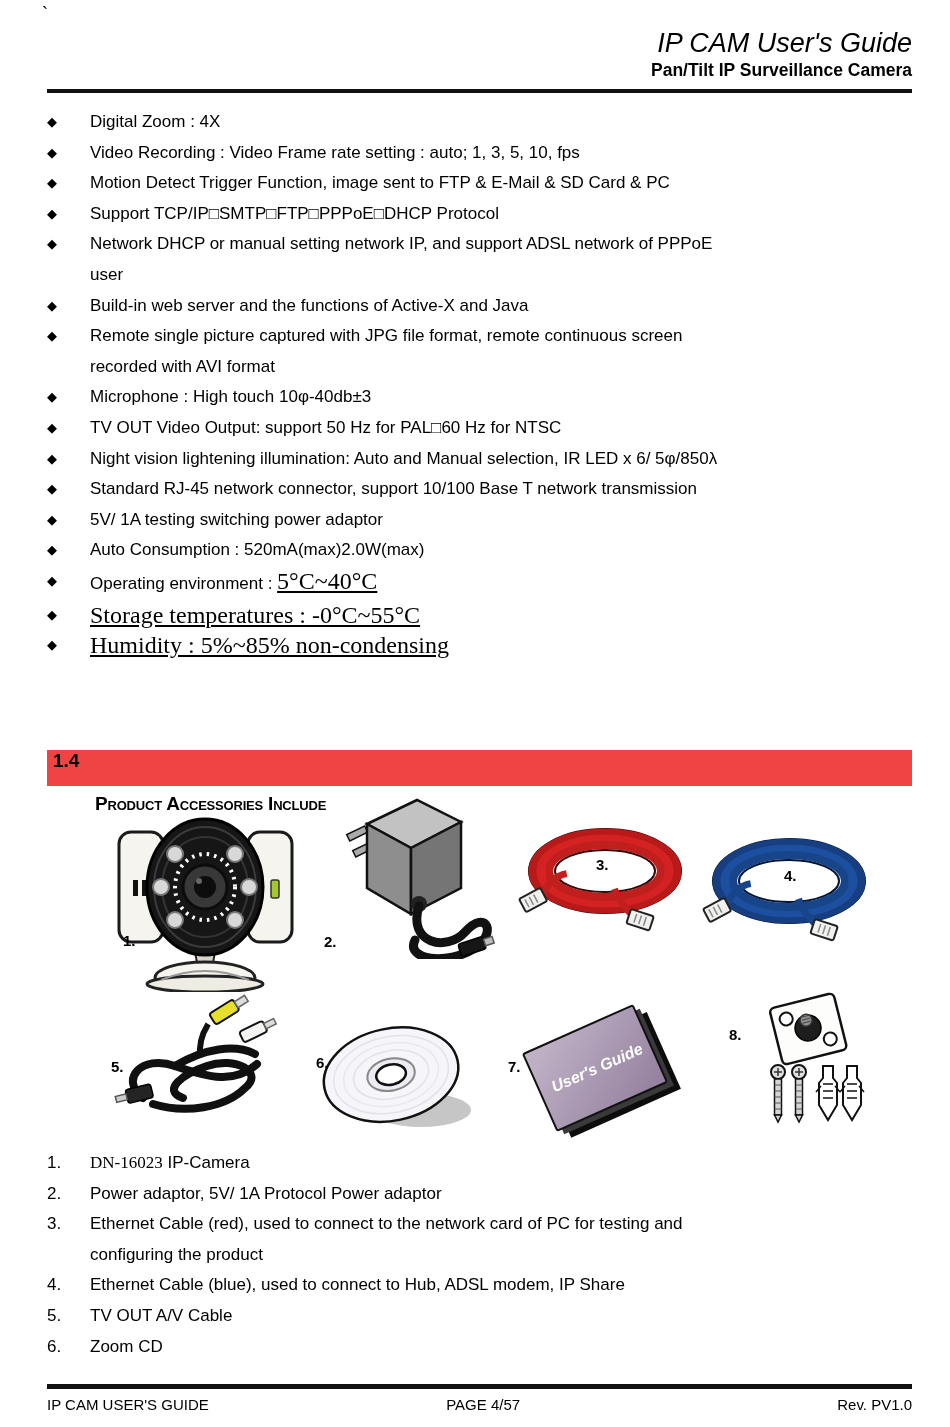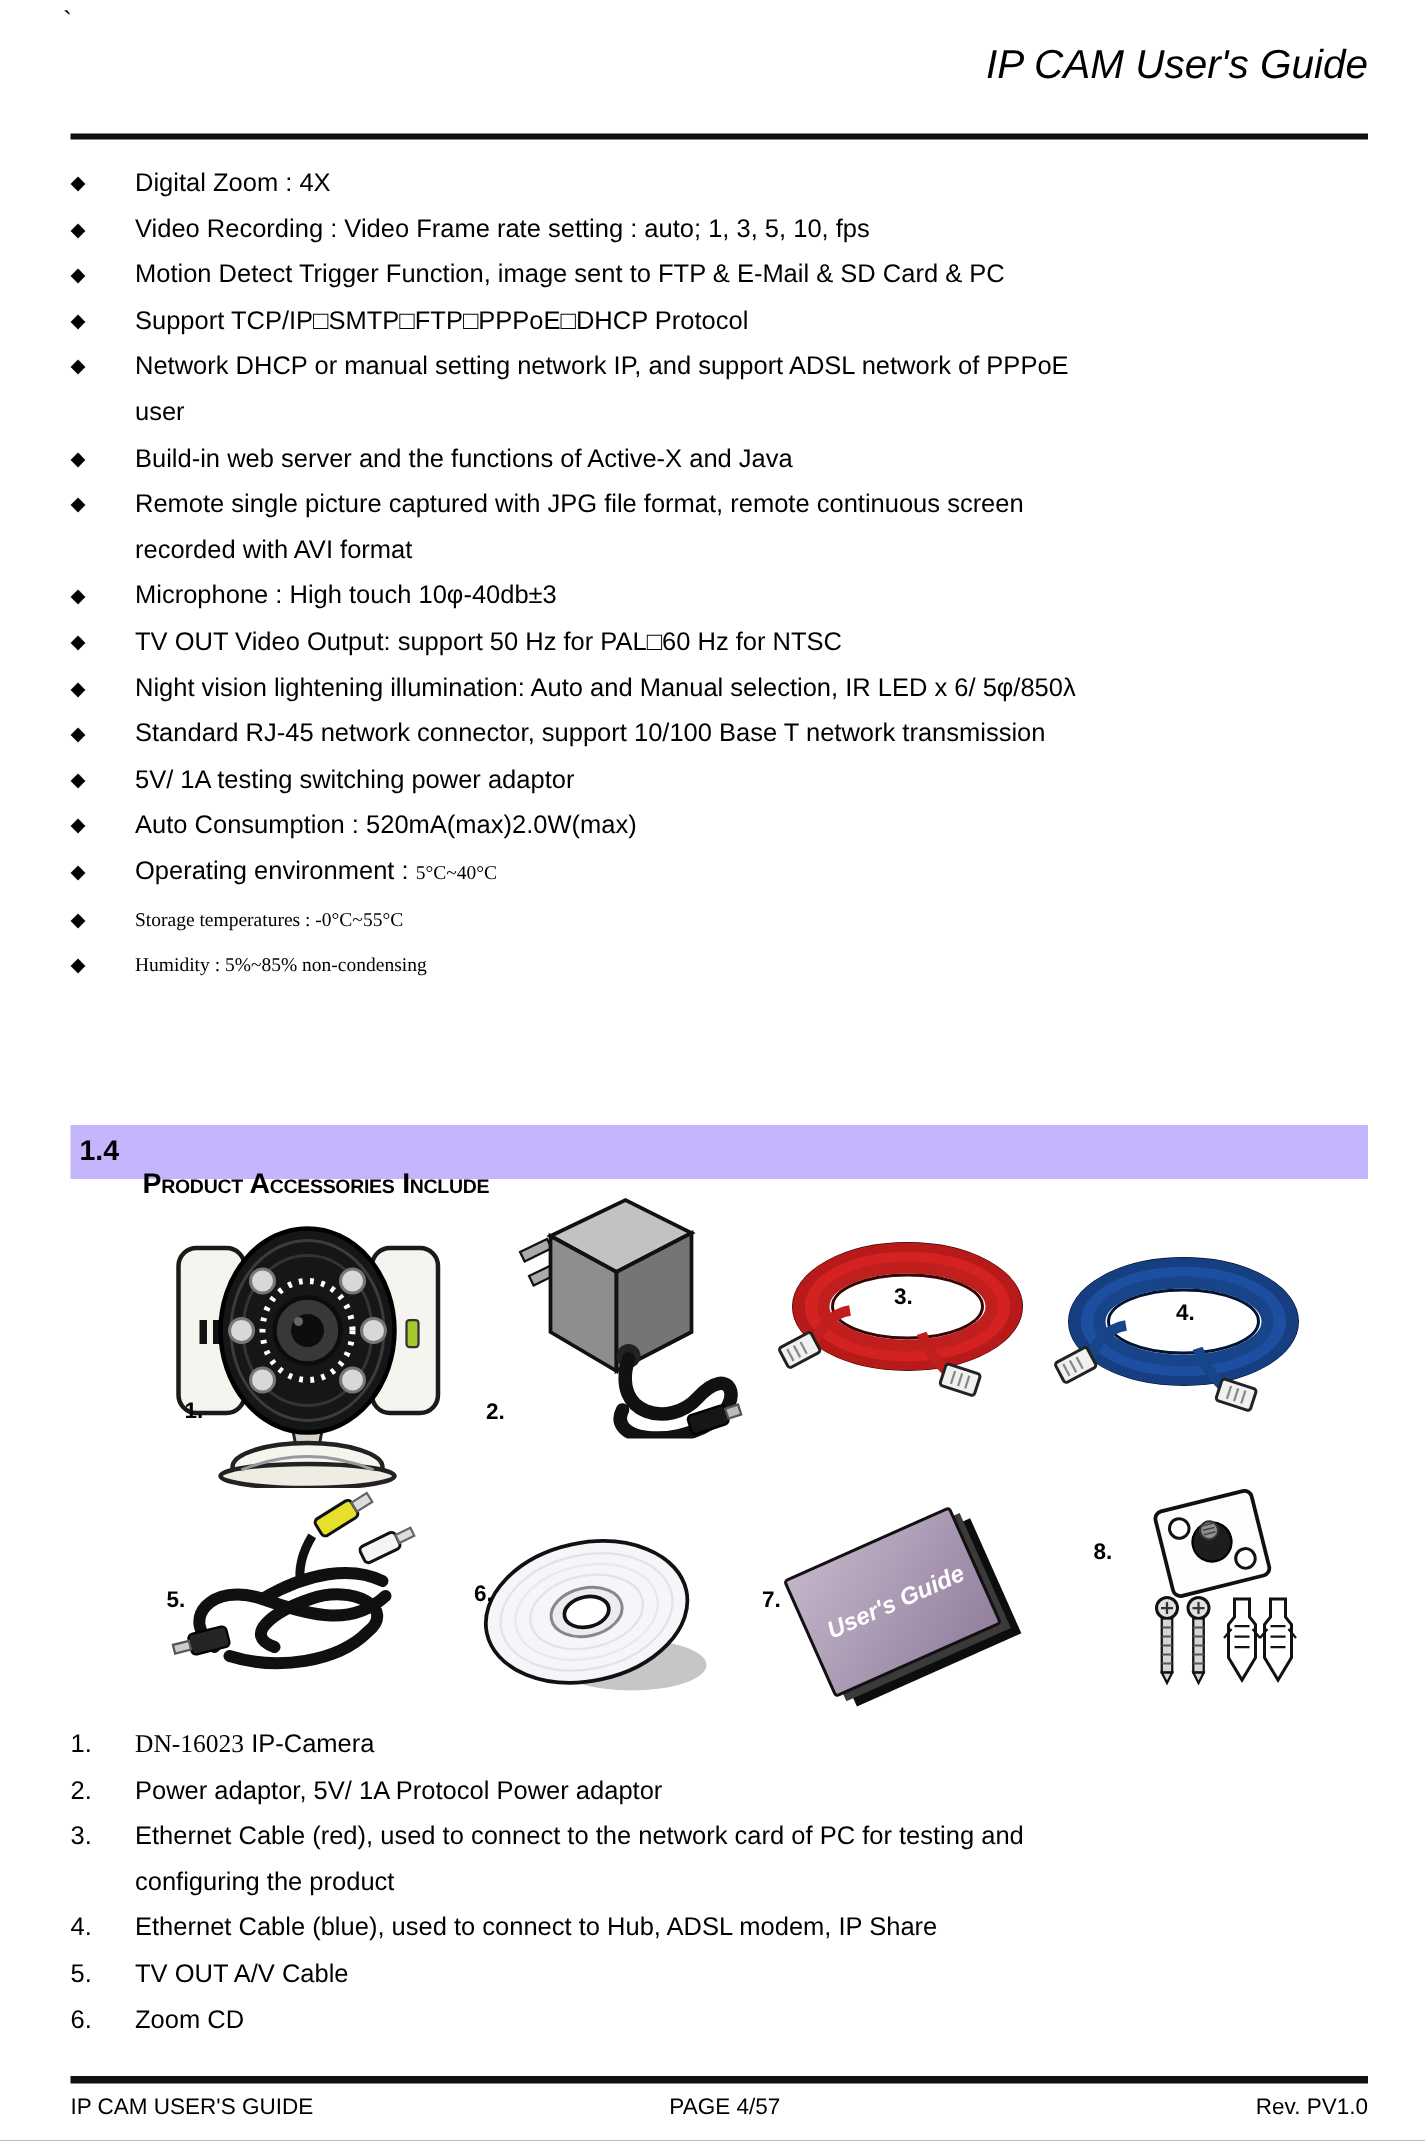--- a/index.html
+++ b/index.html
@@ -9,24 +9,24 @@
   .stray-mark{position:absolute;left:42px;top:4px;font-size:18px;}
   .doc-title{position:absolute;right:38px;top:28px;font-size:27px;font-style:italic;
              letter-spacing:0px;white-space:nowrap;}
   .doc-subtitle{position:absolute;right:38px;top:60px;font-size:17.5px;font-weight:bold;white-space:nowrap;}
   .rule-top{position:absolute;left:47px;top:89px;width:865px;height:4px;background:#111;}
   
   .features{position:absolute;left:47px;top:107px;width:823px;}
   .feat-li{display:flex;font-size:17px;line-height:30.6px;}
   .bullet{width:43px;flex:none;font-size:13px;}
   .btext{flex:1;white-space:pre-wrap;}
-  .serif{font-family:"Liberation Serif",serif;font-size:13px;}
+  .serif{font-family:"Liberation Serif",serif;font-size:24px;text-decoration:underline;}
   
   .section-bar{position:absolute;left:47px;top:750px;width:865px;height:36px;
-               background:#c4b5fd;display:flex;align-items:center;}
+               background:#ef4444;display:flex;}
   .section-num{font-size:19px;font-weight:bold;margin-left:6px;width:42px;}
   .section-title{font-size:19px;font-weight:bold;font-variant:small-caps;letter-spacing:-0.2px;margin-top:43px;}
   
   .figure{position:absolute;left:47px;top:788px;width:865px;height:352px;}
   .fig-item{position:absolute;}
   .fig-label{position:absolute;font-size:15px;font-weight:bold;}
   
   .acc-list{position:absolute;left:47px;top:1148px;width:823px;}
   .acc-li{display:flex;font-size:17px;line-height:30.6px;}
   .num{width:43px;flex:none;}
@@ -38,20 +38,21 @@
   .footer-center{position:absolute;left:50%;transform:translateX(-45%);}
   .footer-row span{white-space:nowrap;}
 </style>
 </head>
 <body>
 
 <div class="page">
 
   <span class="stray-mark">`</span>
   <div class="doc-title">IP CAM User's Guide</div>
+  <div class="doc-subtitle">Pan/Tilt IP Surveillance Camera</div>
   <div class="rule-top"></div>
 
   <div class="features">
     <div class="feat-li">
         <span class="bullet">◆</span>
         <div class="btext">Digital Zoom : 4X</div>
       </div>
     <div class="feat-li">
         <span class="bullet">◆</span>
         <div class="btext">Video Recording : Video Frame rate setting : auto; 1, 3, 5, 10, fps</div>

